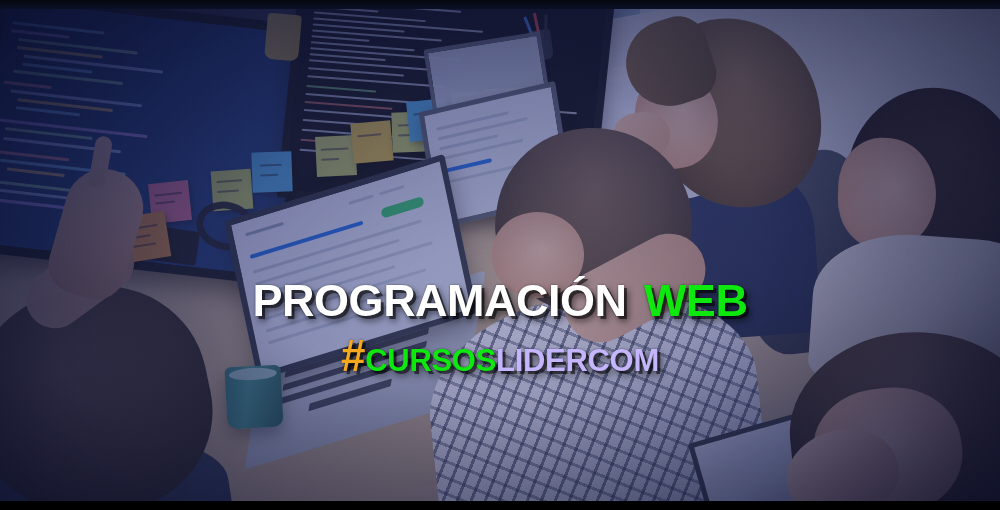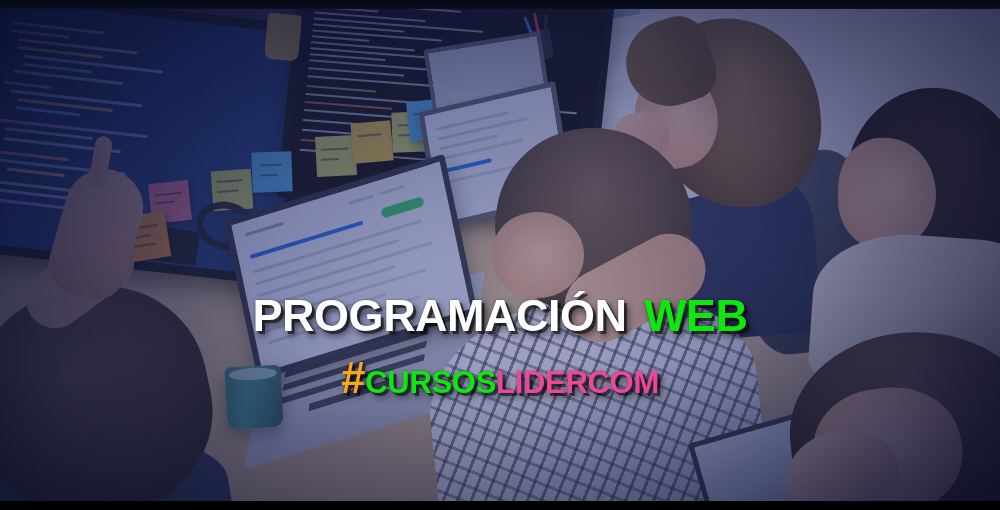--- a/index.html
+++ b/index.html
@@ -380,21 +380,21 @@
 
   
   .text-wrap{
     position:absolute;
     left:0; right:0; top:262px;
     text-align:center;
     z-index:40;
   }
 
   .headline{
-    margin:15px;
+    margin:0;
     font-family:"Liberation Sans", sans-serif;
     font-weight:bold;
     font-size:64px;
     line-height:1.0;
     letter-spacing:-0.5px;
     font-variant:small-caps;
     text-transform:lowercase;
     color:#ffffff;
     white-space:nowrap;
     text-shadow:
@@ -415,21 +415,21 @@
     text-transform:lowercase;
     white-space:nowrap;
     color:#ffffff;
     text-shadow:
       3px 3px 0 rgba(0,0,0,.55),
       4px 5px 7px rgba(0,0,0,.60),
       0 0 2px rgba(0,0,0,.5);
   }
   .subline .hash{ color:#f5a81c; }
   .subline .green{ color:#0ee80e; }
-  .subline .white{ color:#ec4899; }
+  .subline .white{ color:#c4b5fd; }
 </style>
 </head>
 <body>
 
 <div class="banner">
 
   <div class="photo">
 
     <div class="room"></div>
     <div class="wall-glass"></div>

